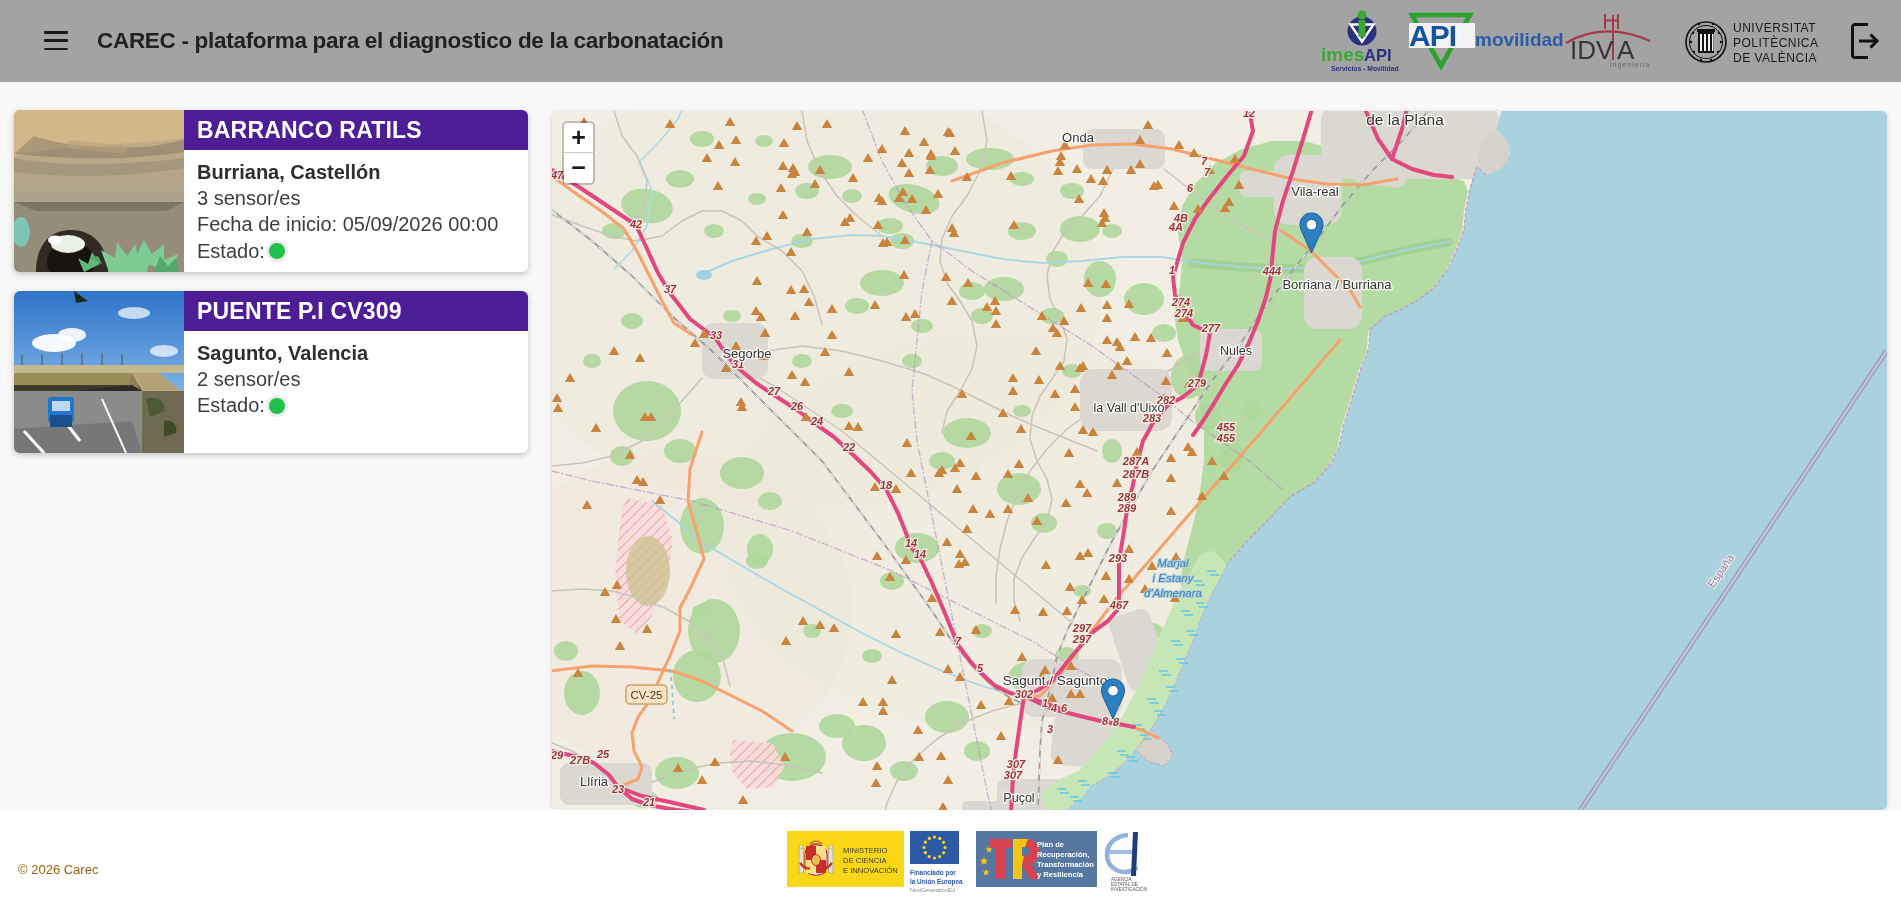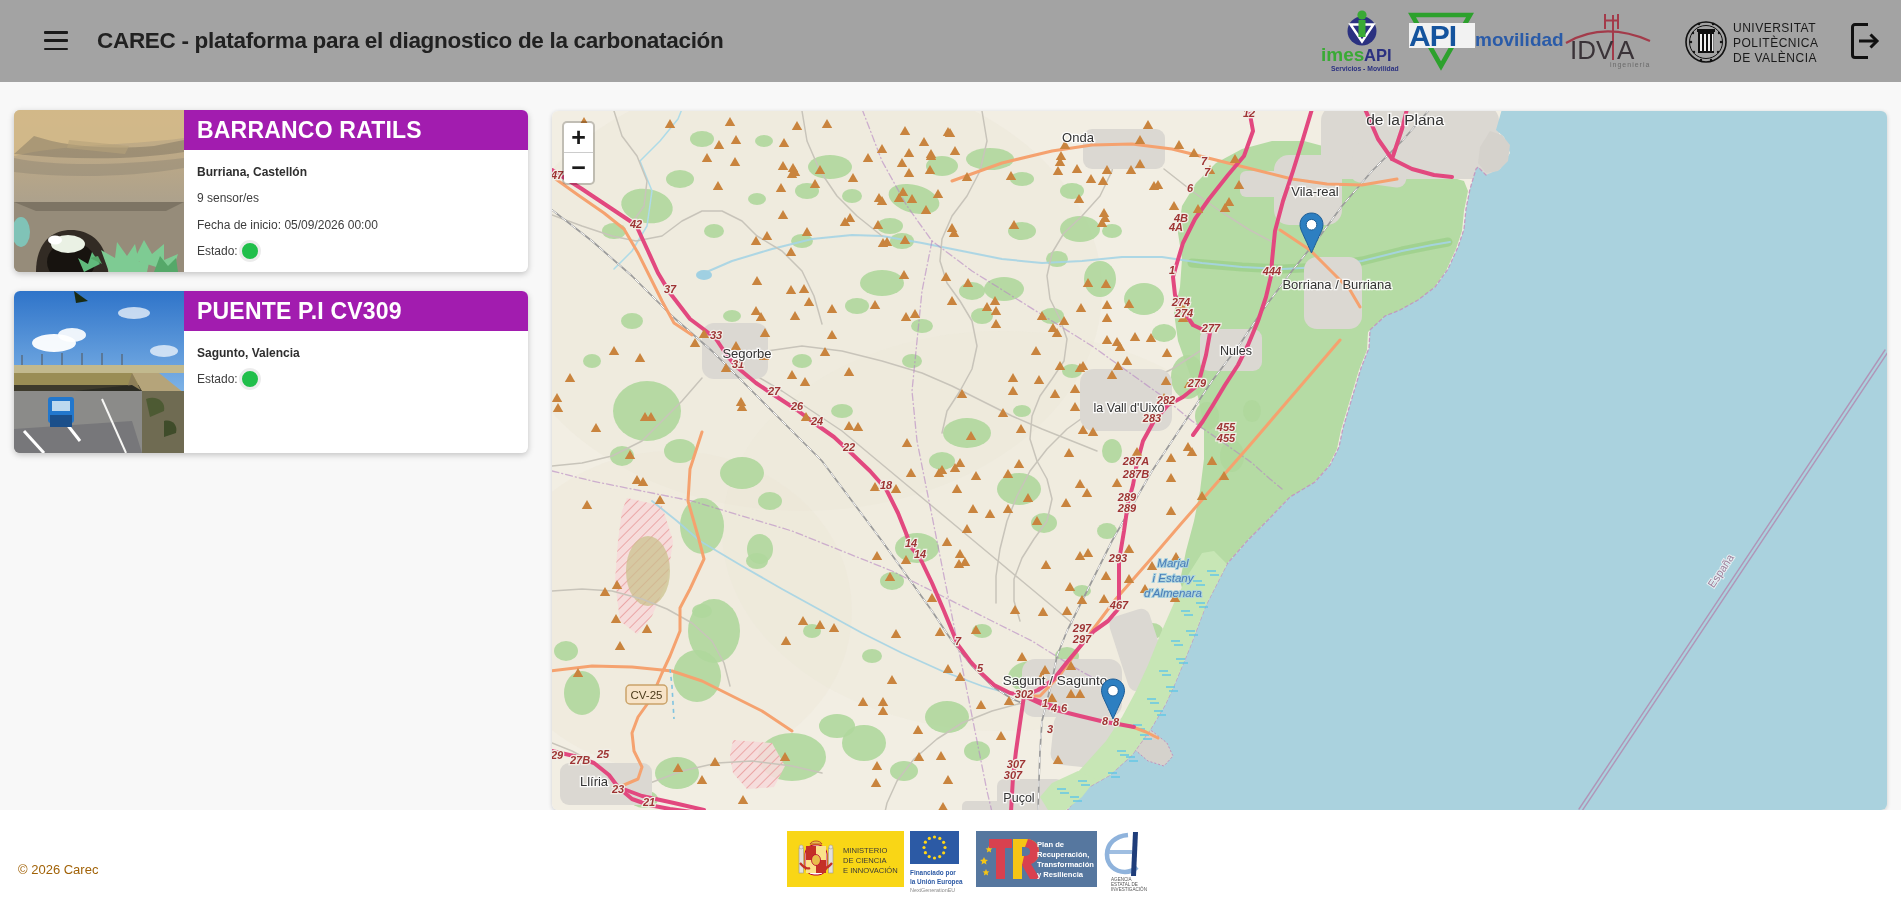--- a/index.html
+++ b/index.html
@@ -4,22 +4,22 @@
 *{margin:0;padding:0;box-sizing:border-box}
 body{width:1901px;height:907px;overflow:hidden;position:relative;background:#f8f8f8;font-family:"Liberation Sans",sans-serif}
 .topbar{position:absolute;left:0;top:0;width:100%;height:82px;background:#a3a3a3}
 .burger{position:absolute;left:44px;top:31px;width:24px;height:20px}
 .burger div{height:2.6px;background:#1a1a1a;border-radius:1px;margin-bottom:5.8px}
 .apptitle{position:absolute;left:97px;top:0;height:82px;line-height:82px;font-size:22.5px;color:#212121;font-weight:bold;letter-spacing:-.3px;white-space:nowrap}
 .hl{position:absolute}
 .card{position:absolute;left:14px;width:514px;height:162px;background:#fff;border-radius:6px;box-shadow:0 2px 6px rgba(0,0,0,.22);display:flex;overflow:hidden}
 .cimg{width:170px;height:162px;flex:none}
 .cbody{flex:1;display:flex;flex-direction:column}
-.chead{height:40px;background:#a21caf;color:#fff;font-weight:bold;font-size:23px;line-height:40px;padding-left:13px;letter-spacing:.2px}
-.ctext{padding:9px 8px 0 13px;font-size:12px;color:#3d3d3d}
+.chead{height:40px;background:#4c1d95;color:#fff;font-weight:bold;font-size:23px;line-height:40px;padding-left:13px;letter-spacing:.2px}
+.ctext{padding:9px 8px 0 13px;font-size:20px;color:#3d3d3d}
 .l1{font-weight:bold;color:#2e2e2e}
 .l1,.l2{height:26.3px;display:flex;align-items:center}
 .dot{display:inline-block;width:16px;height:16px;border-radius:50%;background:#21bf4b;border:3px solid #ececec;box-sizing:content-box;margin-left:1px}
 .mapbox{position:absolute;left:552px;top:111px;width:1335px;height:699px;border-radius:6px;overflow:hidden;box-shadow:0 1px 4px rgba(0,0,0,.18)}
 .zoomctl{position:absolute;left:10px;top:10px;width:33px;background:#fff;border:2px solid rgba(0,0,0,.2);border-radius:5px;background-clip:padding-box;z-index:5}
 .zbtn{width:100%;height:30px;text-align:center;font-size:25px;font-weight:bold;color:#1a1a1a;line-height:29px}
 .zbtn:first-child{border-bottom:1px solid #ccc}
 .footer{position:absolute;left:0;top:810px;width:100%;height:97px;background:#fff}
 .copy{position:absolute;left:18px;top:52px;font-size:13px;color:#a16207}
 .flogos{position:absolute;left:787px;top:21px;display:flex;align-items:flex-start}
@@ -134,21 +134,21 @@
           <path d="M140 162l6-16 8 10 8-8 2 14z"></path>
           <path d="M88 154l-12-6 8-2z"></path>
         </g>
 <ellipse cx="7" cy="122" rx="9" ry="15" fill="#7cccc2" opacity=".85"></ellipse>
 </svg>
     </div>
   <div class="cbody">
     <div class="chead"><span>BARRANCO RATILS</span></div>
     <div class="ctext">
       <div class="l1">Burriana, Castellón</div>
-      <div class="l2">9 sensor/es</div>
+      <div class="l2">3 sensor/es</div>
       <div class="l2">Fecha de inicio: 05/09/2026 00:00</div>
       <div class="l2 estado">Estado: <span class="dot"></span></div>
     </div>
   </div>
 </div>
 <div class="card" style="top:291px">
   <div class="cimg">
       <svg width="170" height="162" viewBox="0 0 170 162" style="display:block">
 <defs>
           <linearGradient id="pc2" x1="0" y1="0" x2="0" y2="1">
@@ -188,20 +188,21 @@
 <path d="M128 100h42v62h-42z" fill="#6f6b52"></path>
 <path d="M132 108c10-4 20 2 18 12l-14 6z" fill="#4d5a33"></path>
 <path d="M150 130c8-2 14 4 12 12l-12 4z" fill="#3f4c2a"></path>
 <path d="M60 100l58-6 10 6z" fill="#2c2c24"></path>
 </svg>
     </div>
   <div class="cbody">
     <div class="chead"><span>PUENTE P.I CV309</span></div>
     <div class="ctext">
       <div class="l1">Sagunto, Valencia</div>
+      <div class="l2">2 sensor/es</div>
       <div class="l2 estado">Estado: <span class="dot"></span></div>
     </div>
   </div>
 </div>
 
 <div class="mapbox">
 <svg width="1335" height="699" viewBox="0 0 1335 699" style="display:block">
       <defs>
         <pattern id="hatch" width="7" height="7" patternTransform="rotate(45)" patternUnits="userSpaceOnUse">
           <rect width="7" height="7" fill="none"></rect>

